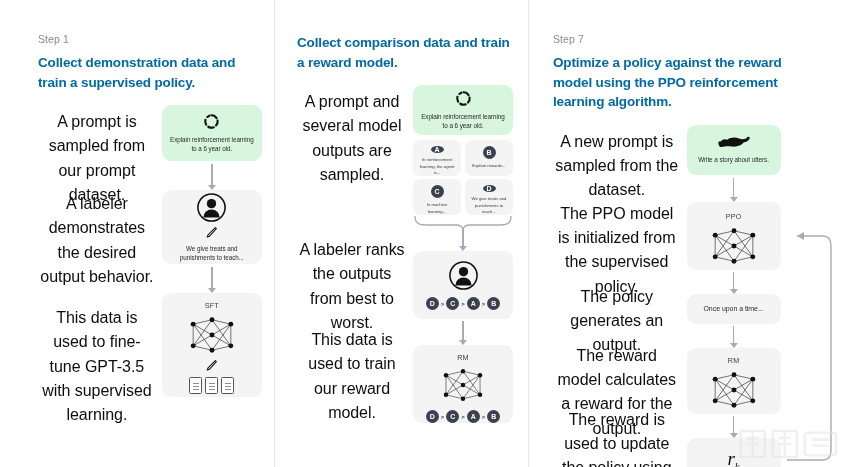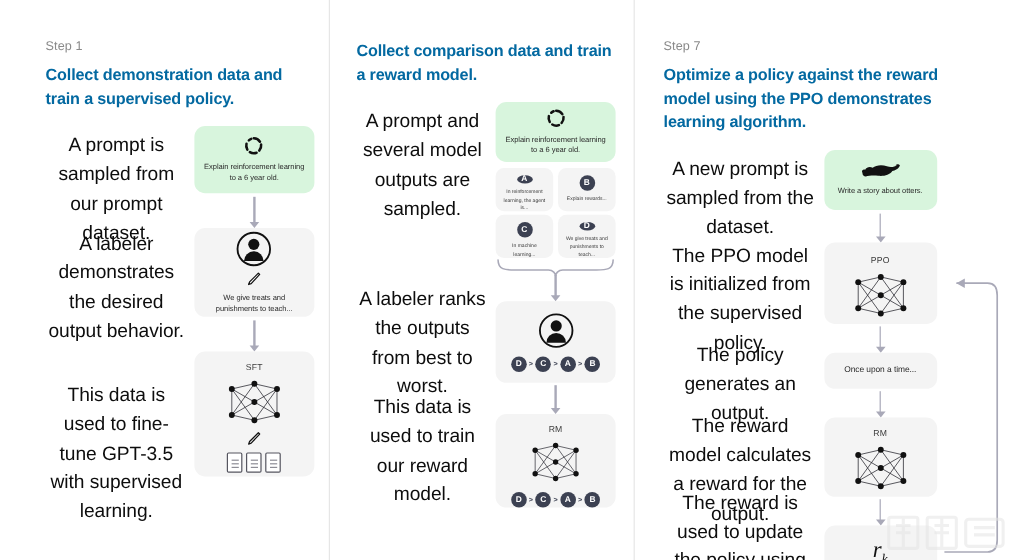--- a/index.html
+++ b/index.html
@@ -197,21 +197,21 @@
 <div id="root">
 
   <div class="column col1">
     <div class="step-label">Step 1</div>
     <div class="step-title">Collect demonstration data and train a supervised policy.</div>
 
     <div class="body c1">
       <div class="textcol">
         <div class="para" style="top:0px;">A prompt is sampled from our prompt dataset.</div>
         <div class="para" style="top:82px;">A labeler demonstrates the desired output behavior.</div>
-        <div class="para" style="top:208px;">This data is used to fine-tune GPT-3.5 with supervised learning.</div>
+        <div class="para" style="top:196px;">This data is used to fine-tune GPT-3.5 with supervised learning.</div>
       </div>
 
       <div class="flowcol" style="width:100px;">
 
         <div class="card green" style="left:0px; top:-5px; width:100px; height:56px;">
           <svg class="dashed-ring" viewBox="0 0 24 24">
             <g fill="none" stroke="#111" stroke-width="3" stroke-linecap="round">
               <path d="M12 3.2 A8.8 8.8 0 0 1 19.2 7.2"></path>
               <path d="M20.6 10.6 A8.8 8.8 0 0 1 18.4 17.6"></path>
               <path d="M15.2 20.2 A8.8 8.8 0 0 1 7.4 19.4"></path>
@@ -374,21 +374,21 @@
             <span class="rank-gt">&gt;</span>
             <span class="rank-pill">B</span>
           </div>
         </div>
       </div>
     </div>
   </div>
 
   <div class="column col3">
     <div class="step-label">Step 7</div>
-    <div class="step-title">Optimize a policy against the reward model using the PPO demonstrates learning algorithm.</div>
+    <div class="step-title">Optimize a policy against the reward model using the PPO reinforcement learning algorithm.</div>
 
     <div class="body c3">
       <div class="textcol">
         <div class="para" style="top:0px;">A new prompt is sampled from the dataset.</div>
         <div class="para" style="top:72px;">The PPO model is initialized from the supervised policy.</div>
         <div class="para" style="top:155px;">The policy generates an output.</div>
         <div class="para" style="top:214px;">The reward model calculates a reward for the output.</div>
         <div class="para" style="top:278px;">The reward is used to update the policy using PPO.</div>
       </div>
 

